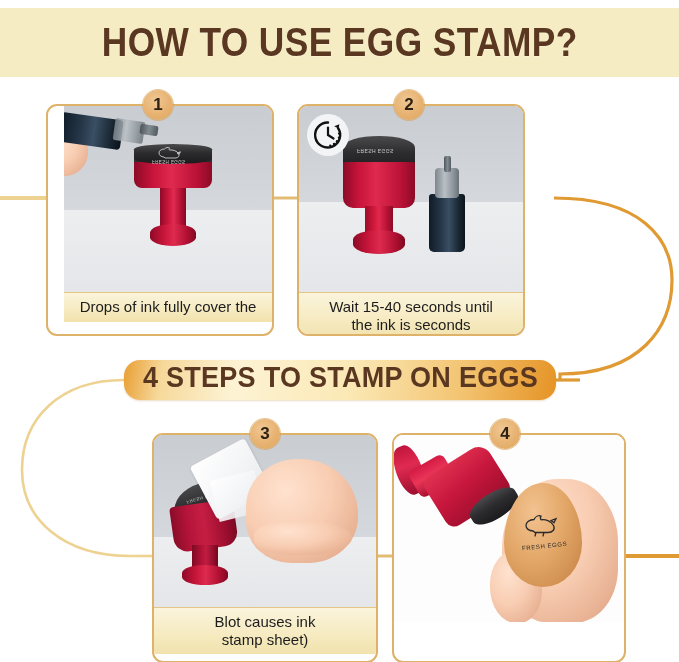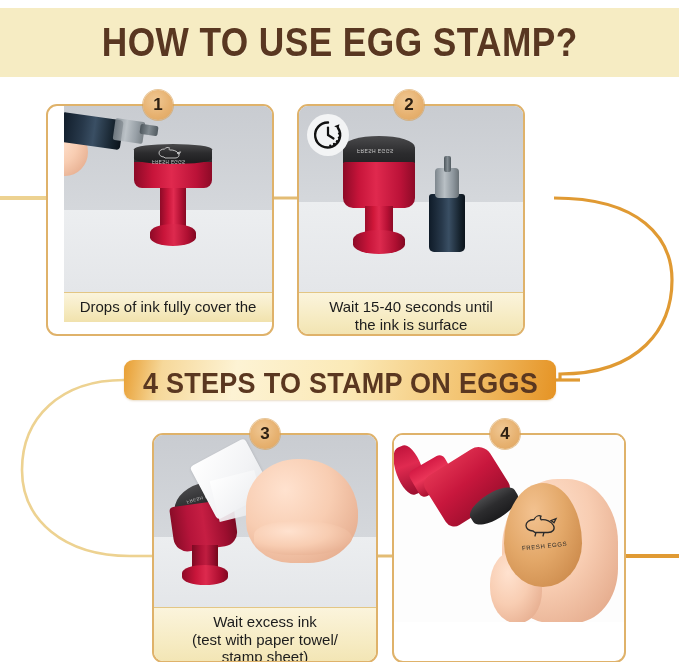--- a/index.html
+++ b/index.html
@@ -68,29 +68,29 @@
     font-size: 17px;
     display: flex; align-items: center; justify-content: center;
     box-shadow: 0 0 0 1px rgba(215,160,85,.6);
     z-index: 5;
     font-family: "Liberation Sans", sans-serif;
   }
 
   
   .banner {
     position: absolute;
-    border-radius: 9px;
+    border-radius: 16px;
     background: linear-gradient(100deg,
         #e89e32 0%,
         #f6d89a 9%,
         #fdf3d4 26%,
         #fbe9b6 52%,
         #f3c472 78%,
         #e59324 100%);
-    display: flex; align-items: flex-end; justify-content: center;
+    display: flex; align-items: flex-start; justify-content: center;
     box-shadow: 0 1px 2px rgba(170,120,40,.25);
   }
   .banner-text {
     font-family: "Liberation Sans Narrow", "Liberation Sans", sans-serif;
     font-weight: 700;
     font-size: 30px;
     color: #5a3720;
     letter-spacing: 0.3px;
     white-space: nowrap;
     transform: scaleX(0.9);
@@ -261,21 +261,21 @@
             <circle cx="22.0" cy="25.0" r="1.2"></circle>
             <circle cx="18.3" cy="26.8" r="1.2"></circle>
           </g>
           <line x1="16" y1="16" x2="16" y2="8.5" stroke="#111" stroke-width="2.2" stroke-linecap="round"></line>
           <line x1="16" y1="16" x2="21.5" y2="19.5" stroke="#111" stroke-width="2.2" stroke-linecap="round"></line>
         </svg>
       </div>
     </div>
     <div class="caption">
       <div>Wait 15-40 seconds until</div>
-      <div>the ink is surface</div>
+      <div>the ink is seconds</div>
     </div>
   </div>
 
   <div class="banner" style="left:124px; top:352px; width:432px; height:40px;">
     <div class="banner-text">4 STEPS TO STAMP ON EGGS</div>
   </div>
 
   <div class="badge" style="left:250px; top:411px;">3</div>
   <div class="panel" style="left:152px; top:425px; width:226px; height:230px;">
     <div class="photo" style="height:172px;">
@@ -293,22 +293,21 @@
 
         <div class="tissue" style="left:46px; top:14px; width:62px; height:60px; transform:rotate(-28deg);
                     border-radius:4px; box-shadow:0 1px 3px rgba(0,0,0,.15);"></div>
         <div class="tissue" style="left:60px; top:40px; width:46px; height:42px; transform:rotate(-14deg); opacity:.92;"></div>
 
         <div class="skin" style="left:92px; top:24px; width:112px; height:104px; border-radius:46% 52% 44% 40%;"></div>
         <div class="skin" style="left:100px; top:86px; width:98px; height:34px; border-radius:40% 50% 50% 40%;"></div>
       </div>
     </div>
     <div class="caption">
-      <div>Wait excess ink</div>
-      <div>(test with paper towel/</div>
+      <div>Blot causes ink</div>
       <div>stamp sheet)</div>
     </div>
   </div>
 
   <div class="badge" style="left:490px; top:411px;">4</div>
   <div class="panel" style="left:392px; top:425px; width:234px; height:230px;">
     <div class="photo" style="height:187px; background:#ffffff;">
       <div class="scene" style="background:#fdfdfd;">
 
         <div class="stamp-foot" style="left:2px; top:10px; width:26px; height:50px; transform:rotate(-20deg); border-radius:40% / 50%;

